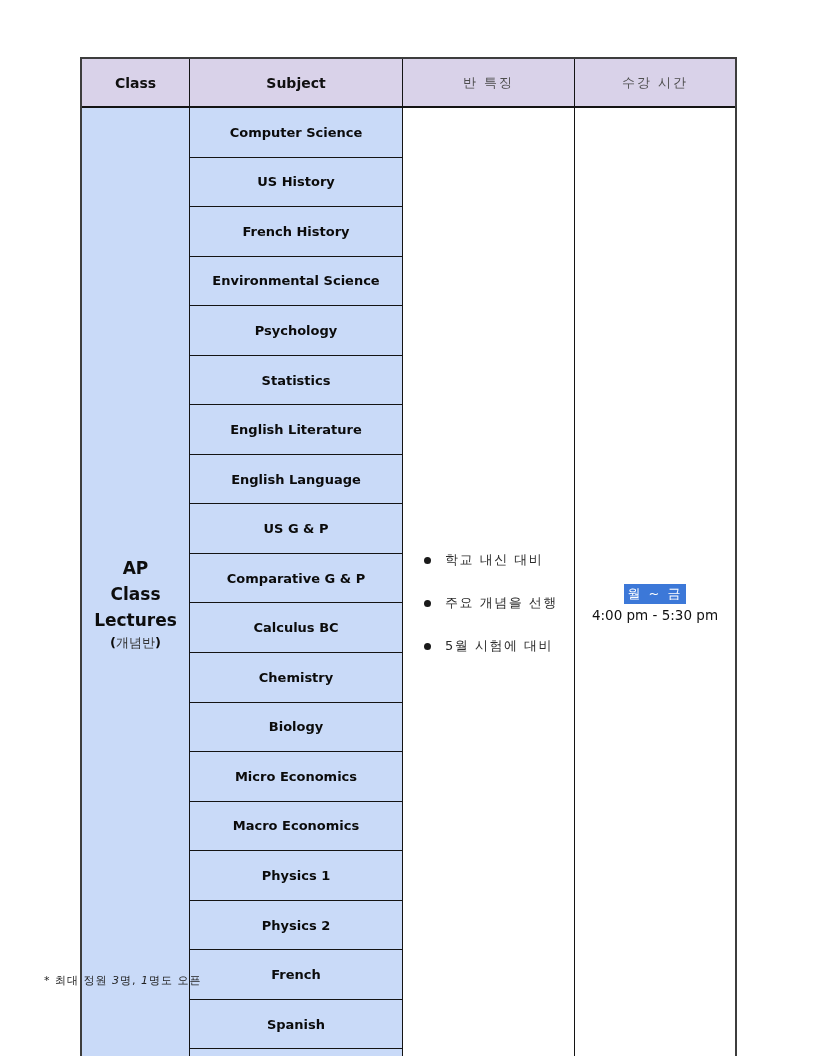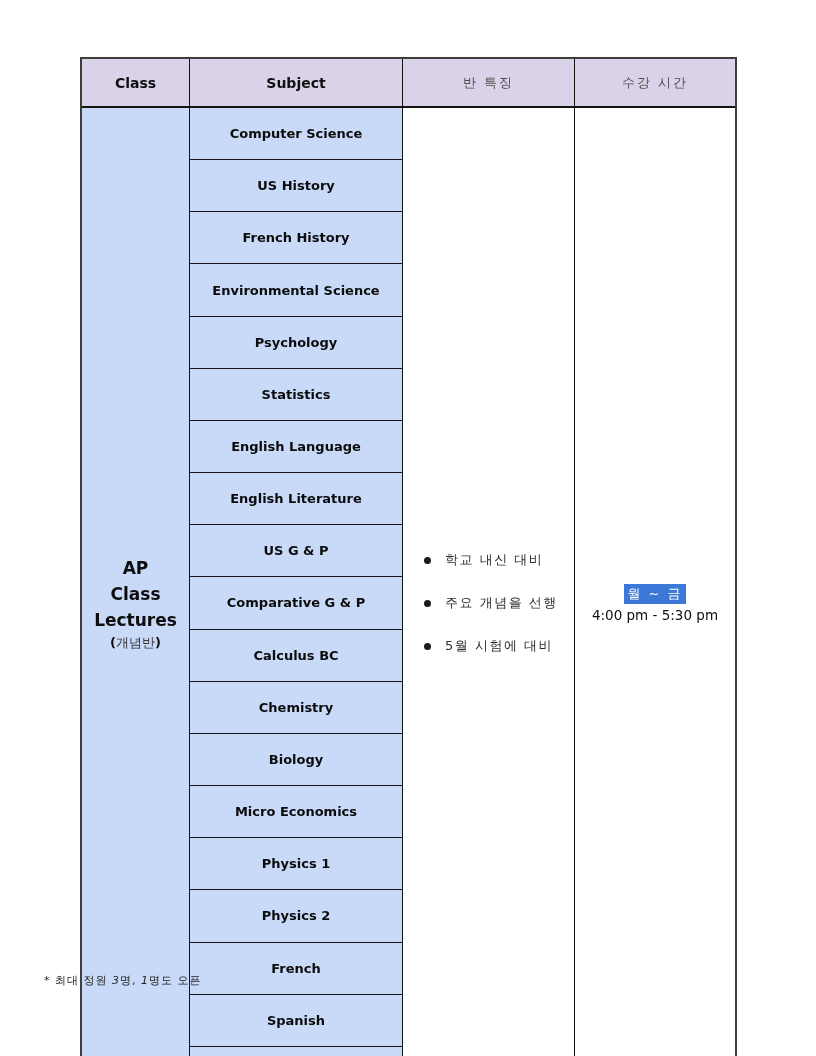--- a/index.html
+++ b/index.html
@@ -204,28 +204,29 @@
       <div class="class-subtitle"><span class="paren">(</span><span>개념반</span><span class="paren">)</span></div>
     </div>
 
     <div class="subject-col">
       <div class="subject-cell">Computer Science</div>
       <div class="subject-cell">US History</div>
       <div class="subject-cell">French History</div>
       <div class="subject-cell">Environmental Science</div>
       <div class="subject-cell">Psychology</div>
       <div class="subject-cell">Statistics</div>
+      <div class="subject-cell">English Literature</div>
       <div class="subject-cell">English Language</div>
-      <div class="subject-cell">English Literature</div>
       <div class="subject-cell">US G &amp; P</div>
       <div class="subject-cell">Comparative G &amp; P</div>
       <div class="subject-cell">Calculus BC</div>
       <div class="subject-cell">Chemistry</div>
       <div class="subject-cell">Biology</div>
       <div class="subject-cell">Micro Economics</div>
+      <div class="subject-cell">Macro Economics</div>
       <div class="subject-cell">Physics 1</div>
       <div class="subject-cell">Physics 2</div>
       <div class="subject-cell">French</div>
       <div class="subject-cell">Spanish</div>
       <div class="subject-cell">Chinese</div>
     </div>
 
     <div class="features-cell">
       <div class="feature-item">
         <span class="bullet"></span>

